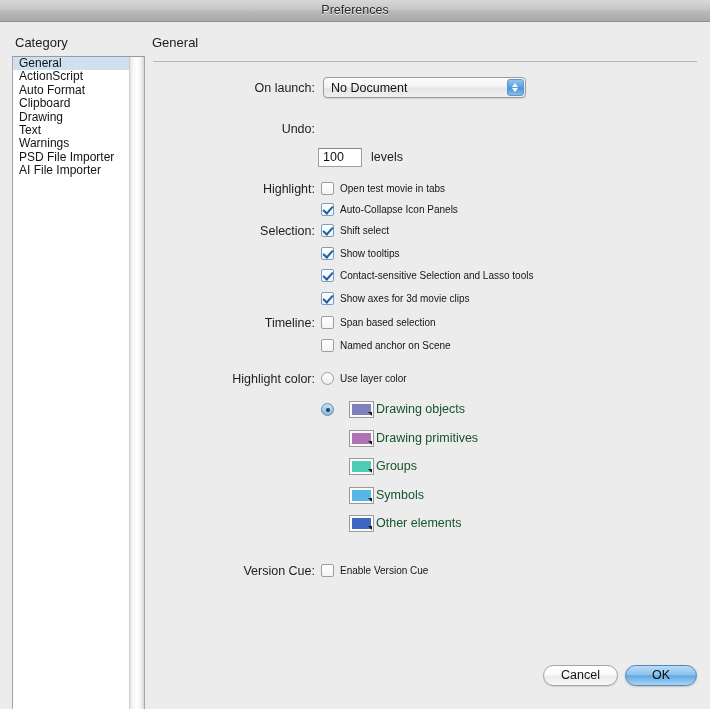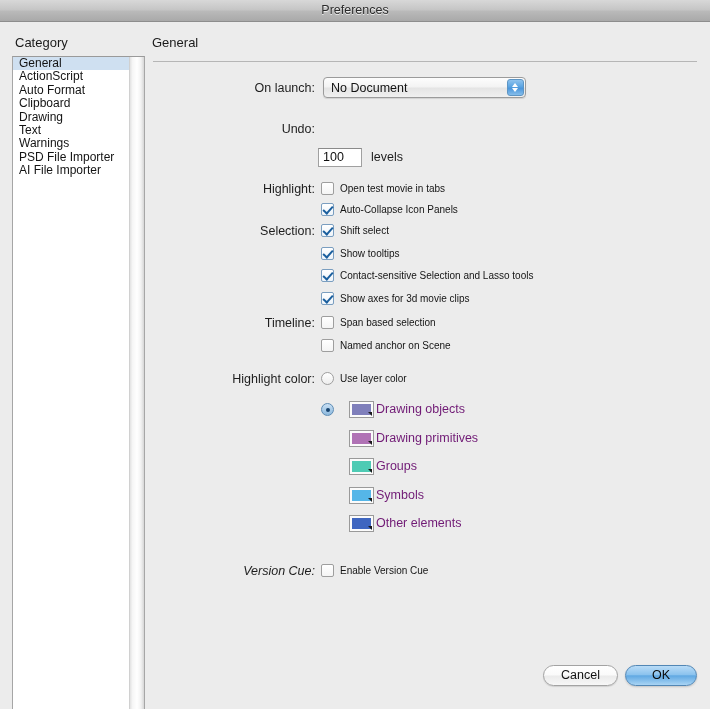--- a/index.html
+++ b/index.html
@@ -203,21 +203,21 @@
   .swatch-well::after {
     content: "";
     position: absolute;
     right: 1px; bottom: 1px;
     width: 0; height: 0;
     border-left: 4px solid transparent;
     border-top: 4px solid #1a1a1a;
   }
   .swatch-label {
     position: absolute;
-    font-size: 12.5px; line-height: 17px; color: #701a75;
+    font-size: 12.5px; line-height: 17px; color: #14532d;
     white-space: nowrap;
   }
   
   .btn {
     position: absolute;
     height: 21px;
     border-radius: 11px;
     box-sizing: border-box;
     font-size: 12.5px;
     text-align: center;
@@ -350,21 +350,21 @@
           <div class="swatch-well" style="left: 196px; top: 463.5px;">
             <div class="chip" style="background: rgb(85, 182, 232);"></div>
           </div>
           <div class="swatch-label" style="left: 223px; top: 463.5px;">Symbols</div>
           <div class="swatch-well" style="left: 196px; top: 492px;">
             <div class="chip" style="background: rgb(63, 102, 192);"></div>
           </div>
           <div class="swatch-label" style="left: 223px; top: 492px;">Other elements</div>
         </div>
 
-      <div class="rlabel" style="left:0; top:541px; width:162px;font-style:italic;">Version Cue:</div>
+      <div class="rlabel" style="left:0; top:541px; width:162px;">Version Cue:</div>
       <div id="grp-versioncue">
           <div class="cbrow" style="left: 168px; top: 539px;">
             <div class="checkbox off"></div>
             <div class="cblabel">Enable Version Cue</div>
           </div>
         </div>
 
     </div>
 
     <div class="btn btn-cancel" style="left:543px; top:642px; width:75px;">Cancel</div>

